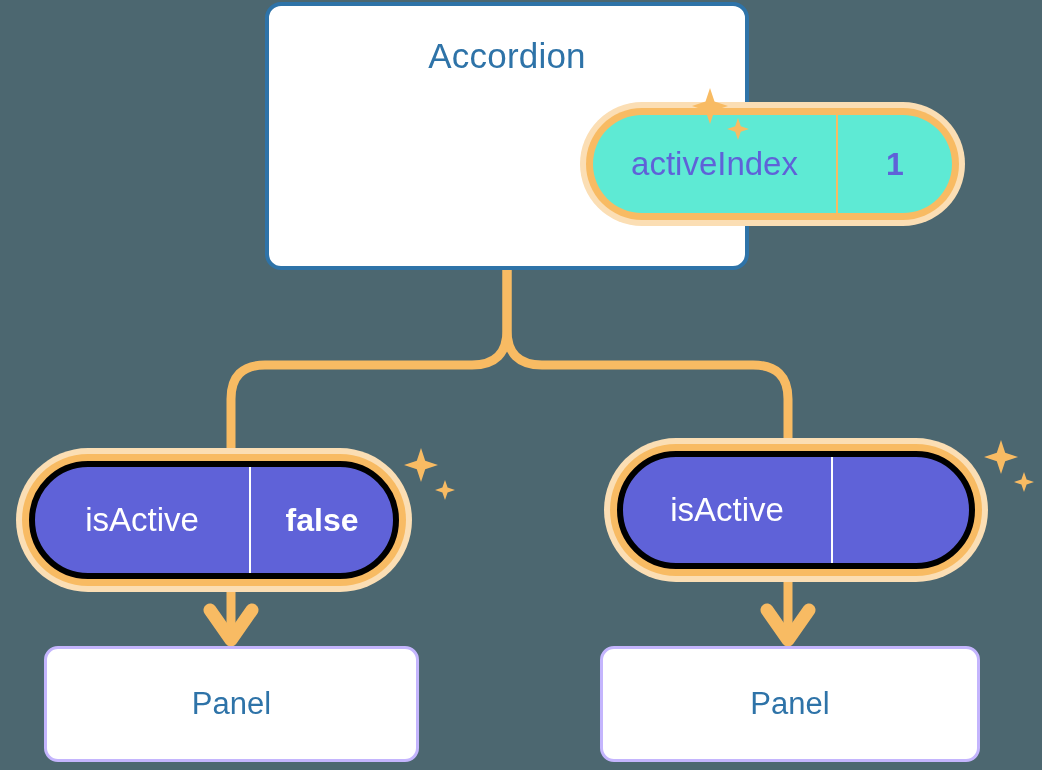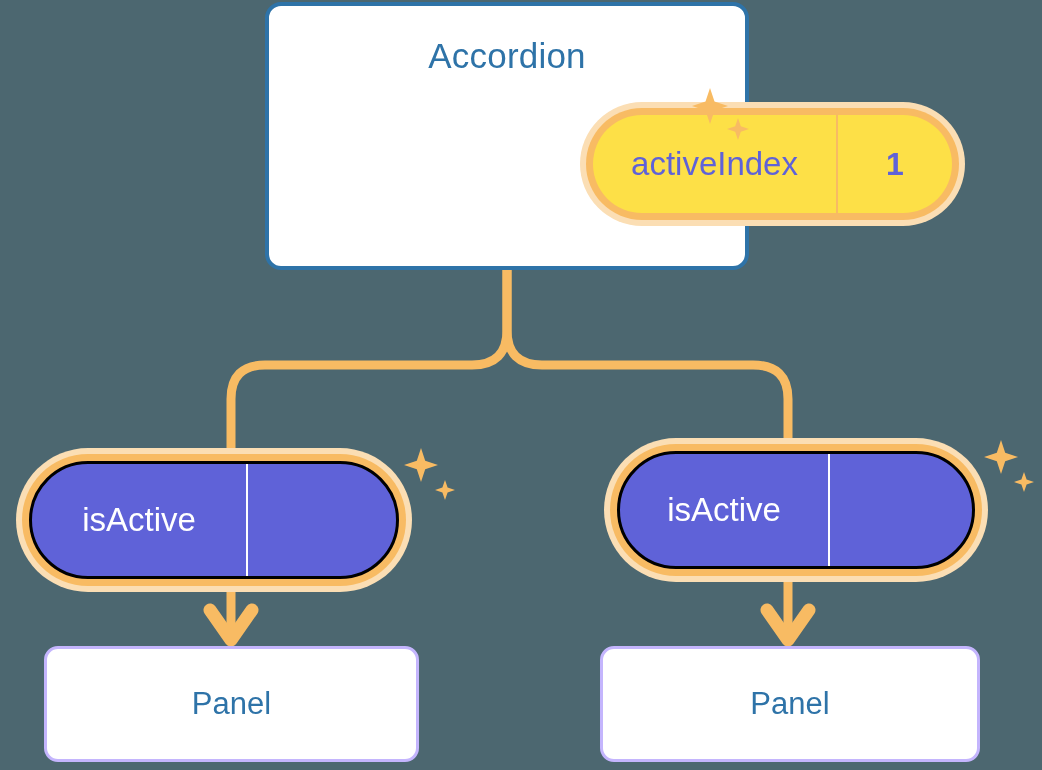--- a/index.html
+++ b/index.html
@@ -53,22 +53,22 @@
     border-radius:999px;
     background:#f8bb63;
   }
   
   .pill .body{
     position:absolute; left:13px; top:13px; right:13px; bottom:13px;
     border-radius:999px;
     display:flex; align-items:center;
     overflow:hidden;
   }
-  .pill .body.white{ background:#fde047; }
-  .pill .body.purple{ background:#5f62d8; border:3px solid #000000; box-sizing:border-box; }
+  .pill .body.white{ background:#5eead4; }
+  .pill .body.purple{ background:#5f62d8; border:6px solid #000000; box-sizing:border-box; }
 
   .cell{
     display:flex; align-items:center; justify-content:center;
     height:100%;
     white-space:nowrap;
   }
   .cell.key{ }
   .cell.val{ }
   .divider{ width:2px; align-self:stretch; }
 
@@ -143,20 +143,21 @@
     <path d="M24,6 L28.5,19.5 L42,24 L28.5,28.5 L24,42 L19.5,28.5 L6,24 L19.5,19.5 Z" fill="#f8bb63"></path>
     <path d="M52,36 L54.8,44.2 L63,47 L54.8,49.8 L52,58 L49.2,49.8 L41,47 L49.2,44.2 Z" fill="#f8bb63"></path>
   </svg>
 
   <div id="pill-left" class="pill state-pill">
     <div class="ring-outer"></div>
     <div class="ring-mid"></div>
     <div class="body purple">
       <div class="cell key">isActive</div>
       <div class="divider"></div>
+      <div class="cell val">false</div>
     </div>
   </div>
 
   <svg class="sparkle" style="left:398px;top:440px;" width="68" height="72" viewBox="0 0 68 72">
     <path d="M23,8 L27.2,20.8 L40,25 L27.2,29.2 L23,42 L18.8,29.2 L6,25 L18.8,20.8 Z" fill="#f8bb63"></path>
     <path d="M47,40 L49.6,47.4 L57,50 L49.6,52.6 L47,60 L44.4,52.6 L37,50 L44.4,47.4 Z" fill="#f8bb63"></path>
   </svg>
 
   <div id="pill-right" class="pill state-pill">
     <div class="ring-outer"></div>

